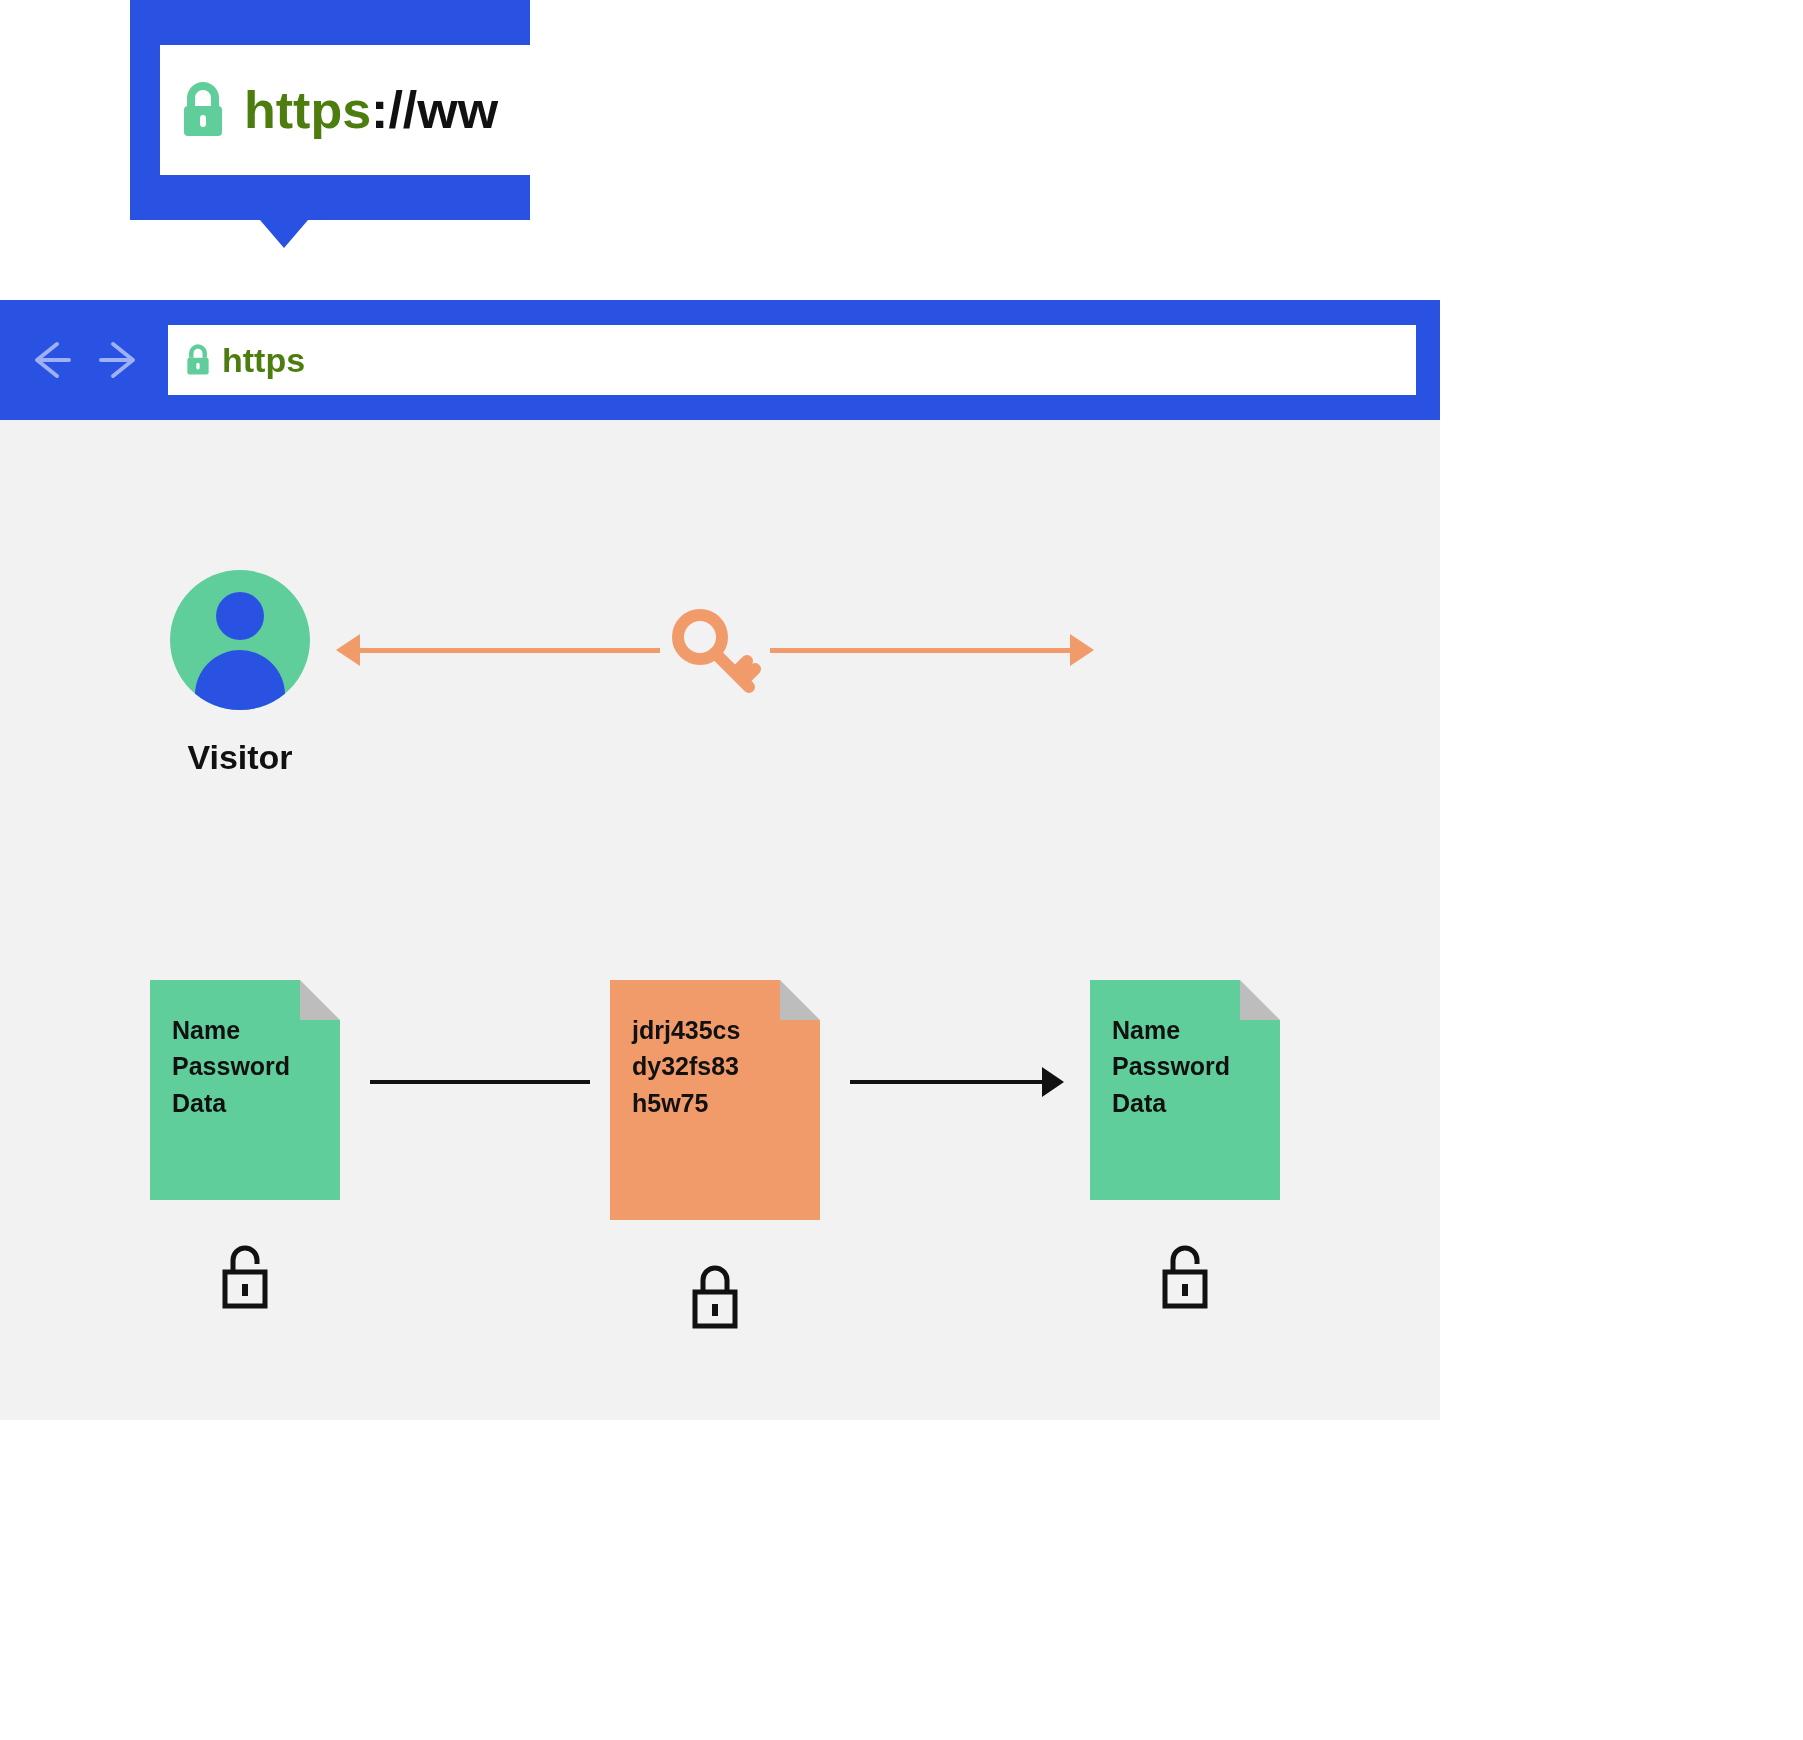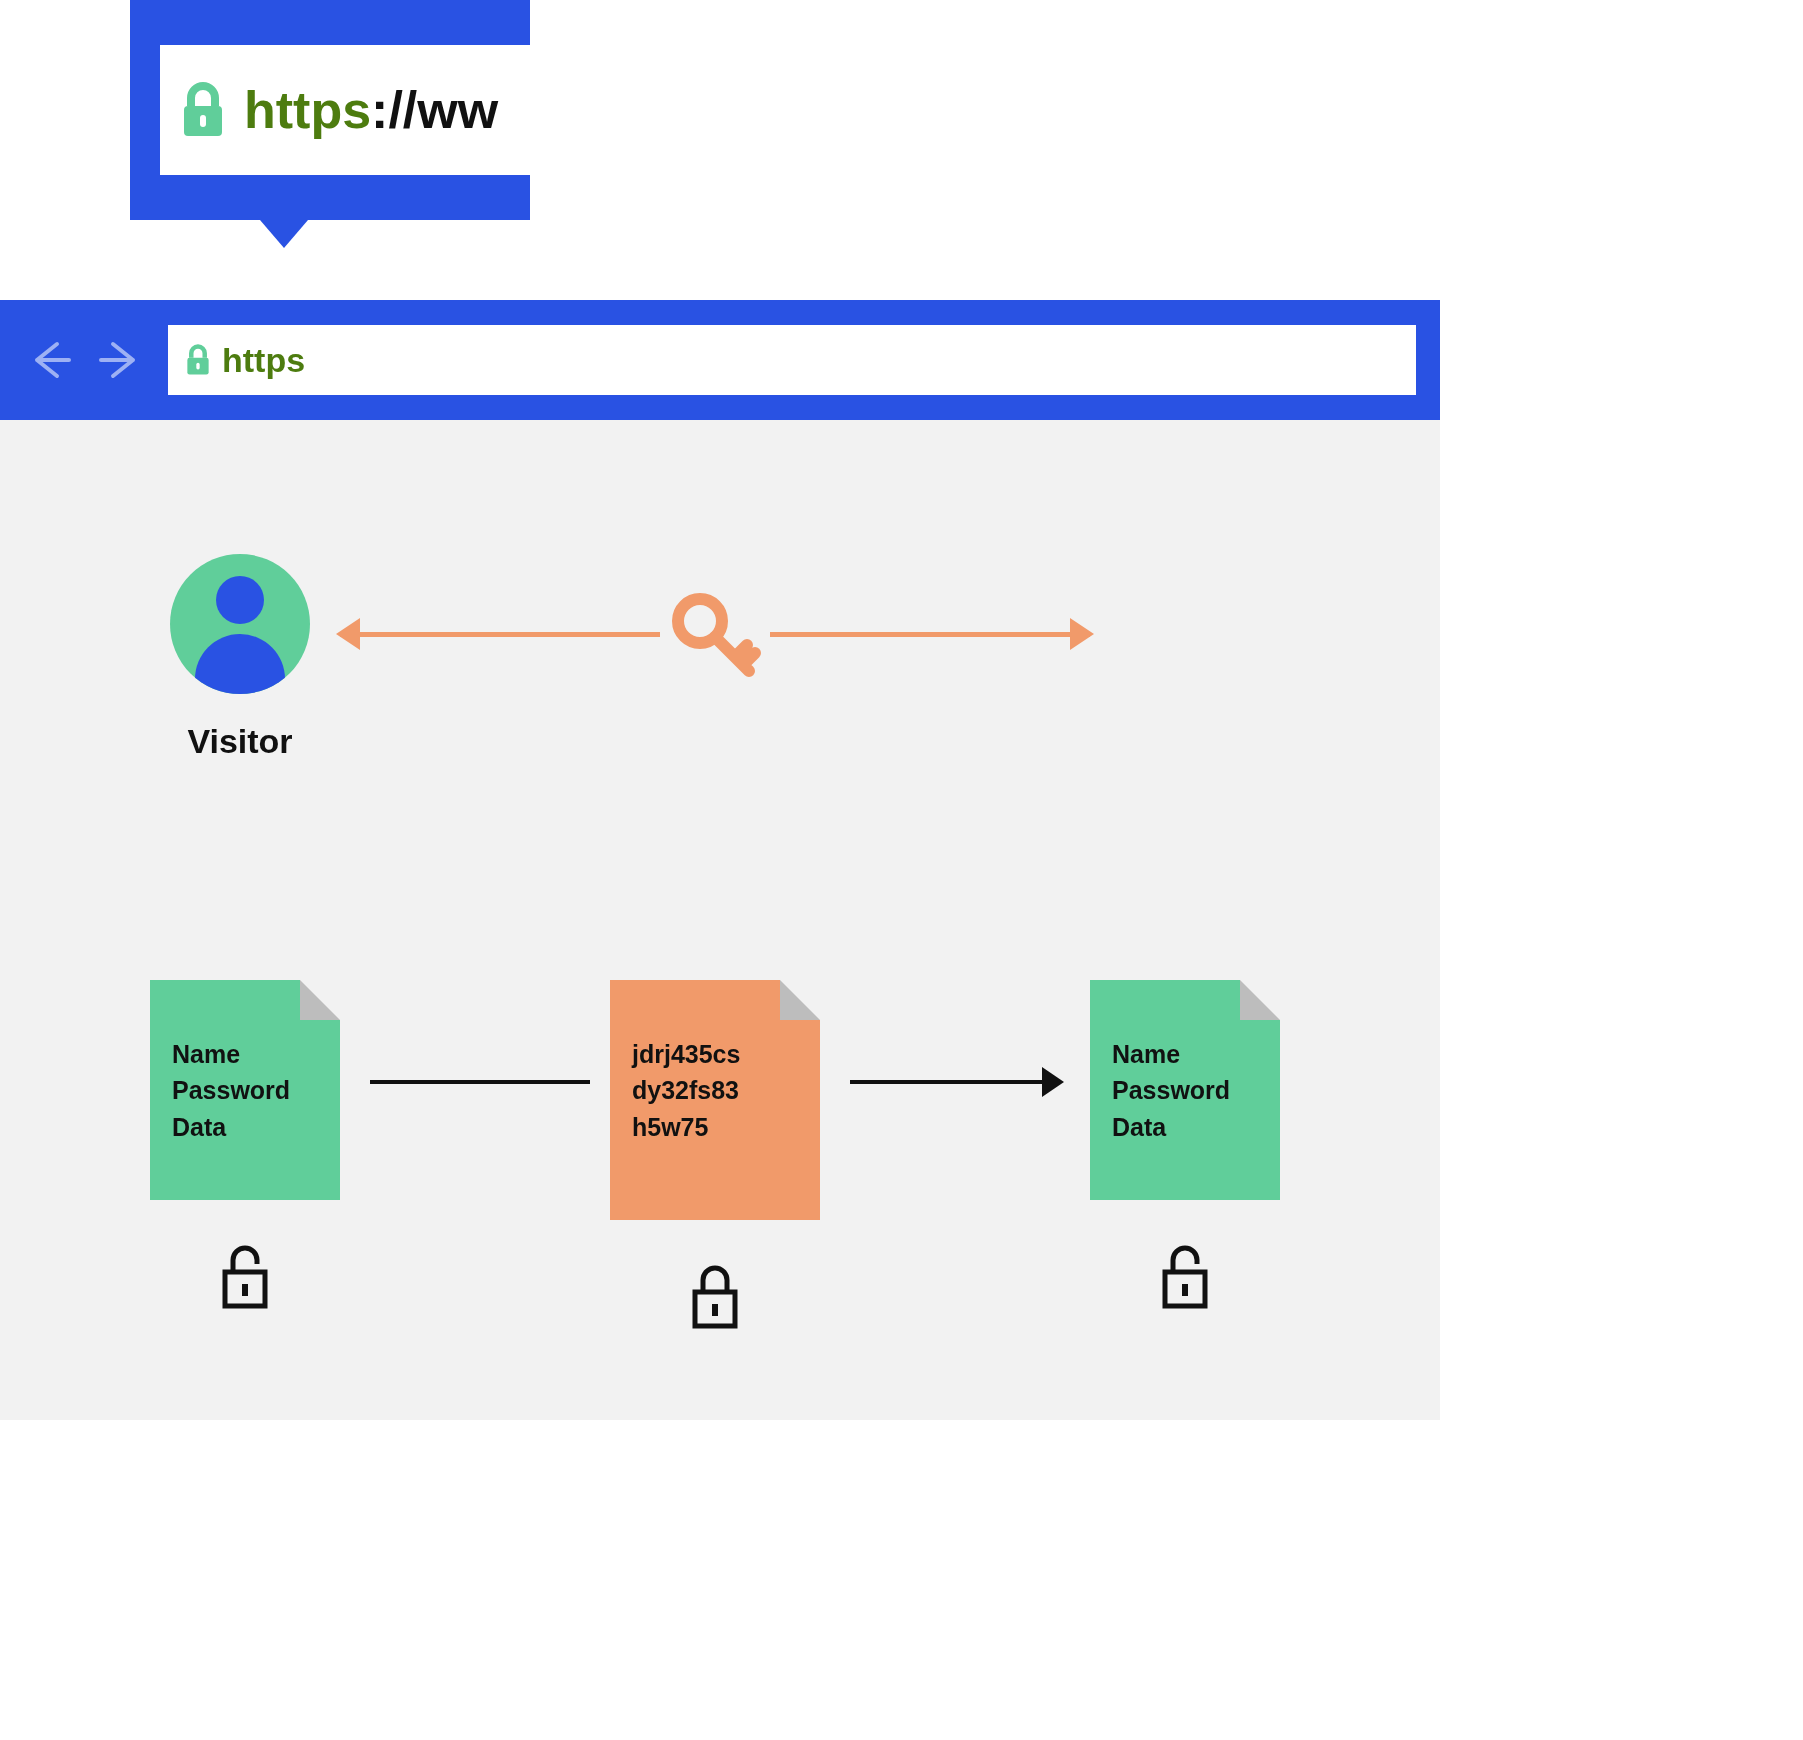--- a/index.html
+++ b/index.html
@@ -87,21 +87,21 @@
     left: 0;
     top: 420px;
     width: 1440px;
     height: 1000px;
     background: #f2f2f2;
   }
 
   
   .row1 {
     position: absolute;
-    top: 134px;
+    top: 150px;
     left: 0;
     width: 100%;
     height: 200px;
   }
   .visitor {
     position: absolute;
     left: 170px;
     top: 0;
     text-align: center;
   }
@@ -221,21 +221,21 @@
     text-align: center;
   }
   .doc-wrap.d1 { left: 150px; }
   .doc-wrap.d2 { left: 610px; }
   .doc-wrap.d3 { left: 1090px; }
 
   .doc {
     width: 190px;
     height: 220px;
     position: relative;
-    padding: 56px 22px 0 22px;
+    padding: 32px 22px 0 22px;
     font-size: 25px;
     font-weight: 600;
     line-height: 1.45;
     color: #111;
     text-align: left;
   }
   .doc.green { background: #60ce9a; }
   .doc.orange { background: #f19a6a; width: 210px; height: 240px; }
   .doc::before {
     content: "";

